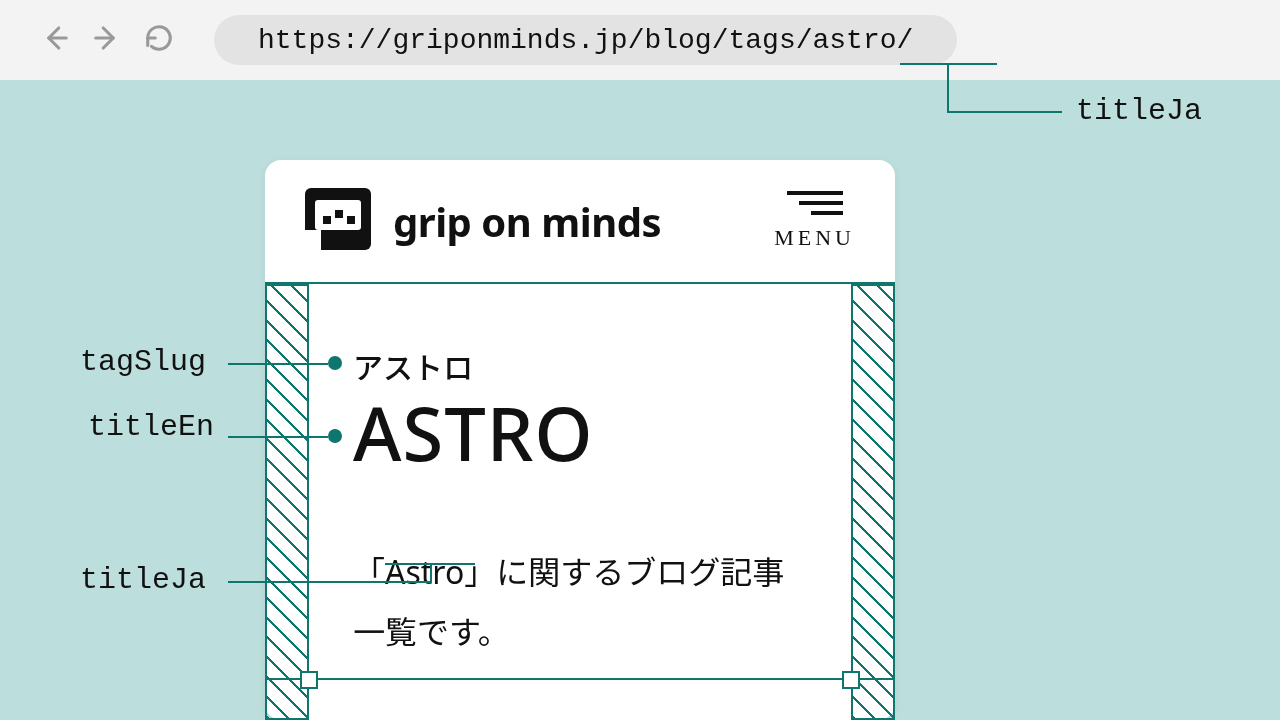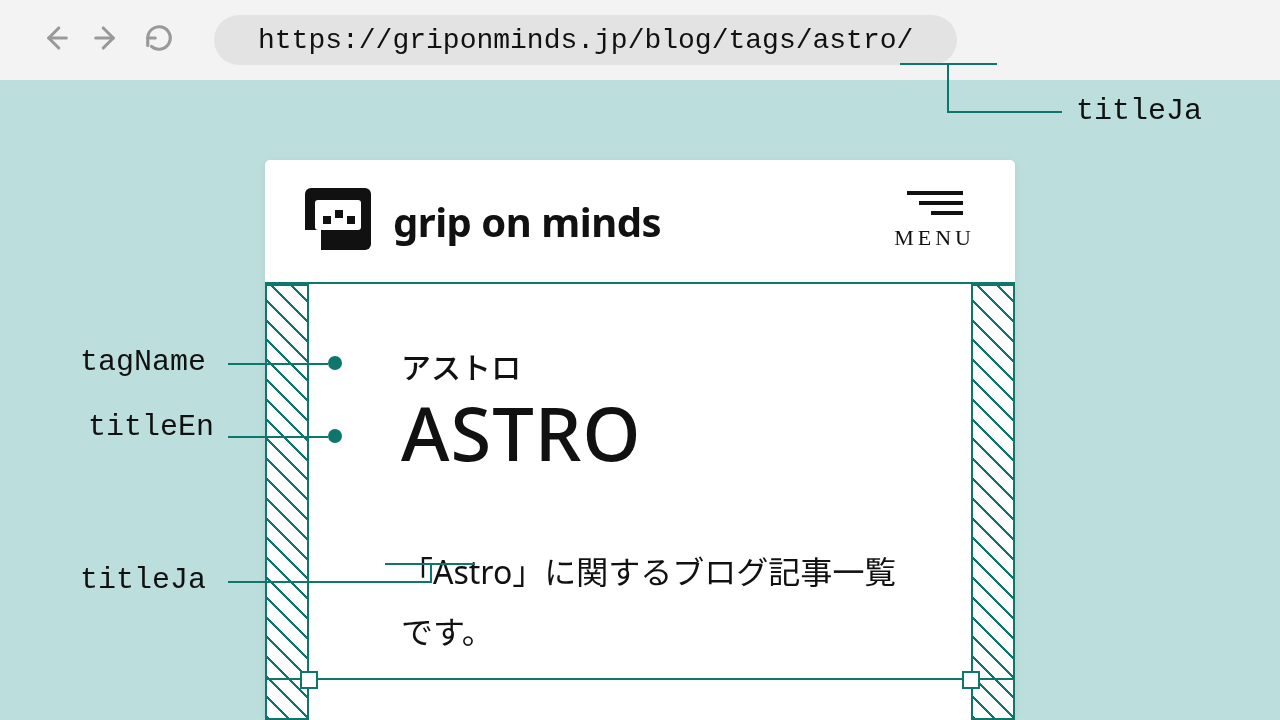--- a/index.html
+++ b/index.html
@@ -62,24 +62,24 @@
     width: 14px; height: 14px;
     background: #0f766e;
     border-radius: 50%;
   }
 
   
   .card {
     position: absolute;
     left: 265px;
     top: 160px;
-    width: 750px;
+    width: 630px;
     height: 560px;
     background: #fff;
-    border-radius: 5px;
+    border-radius: 16px;
     box-shadow: 0 2px 10px rgba(0,0,0,0.06);
   }
   .card-header {
     height: 124px;
     border-bottom: 2px solid #0f766e;
     display: flex;
     align-items: center;
     justify-content: space-between;
     padding: 0 40px 0 40px;
   }
@@ -134,21 +134,20 @@
     border: 2px solid #0f766e;
   }
   .hatch.left { left: 0; }
   .hatch.right { right: 0; }
   .content {
     position: absolute;
     left: 44px; right: 44px; top: 0; bottom: 0;
     border-top: 0;
     border-bottom: 0;
     padding: 60px 44px 4px 44px;
-    margin-left: 48px;
   }
   .title-ja {
     font-size: 30px;
     font-weight: 500;
     color: #111;
     margin-bottom: 6px;
   }
   .title-en {
     font-size: 74px;
     font-weight: 500;
@@ -252,21 +251,21 @@
       <div class="desc">
         <span>「</span><span>Astro</span><span>」に関するブログ記事一覧です。</span>
       </div>
     </div>
     <div class="bottom-line"></div>
     <div class="corner-sq" style="left:35px; bottom:31px;"></div>
     <div class="corner-sq" style="right:35px; bottom:31px;"></div>
   </div>
 </div>
 
-<div class="callout" style="left:80px; top:345px;">tagName</div>
+<div class="callout" style="left:80px; top:345px;">tagSlug</div>
 <div class="connector h" style="left:228px; top:363px; width:100px;"></div>
 <div class="bullet" style="left:328px; top:356px;"></div>
 
 <div class="callout" style="left:80px; top:410px;margin-left:8px;">titleEn</div>
 <div class="connector h" style="left:228px; top:436px; width:100px;"></div>
 <div class="bullet" style="left:328px; top:429px;"></div>
 
 <div class="callout" style="left:80px; top:563px;">titleJa</div>
 <div class="connector h" style="left:228px; top:581px; width:204px;"></div>
 <div class="connector v" style="left:430px; top:563px; height:20px;"></div>

